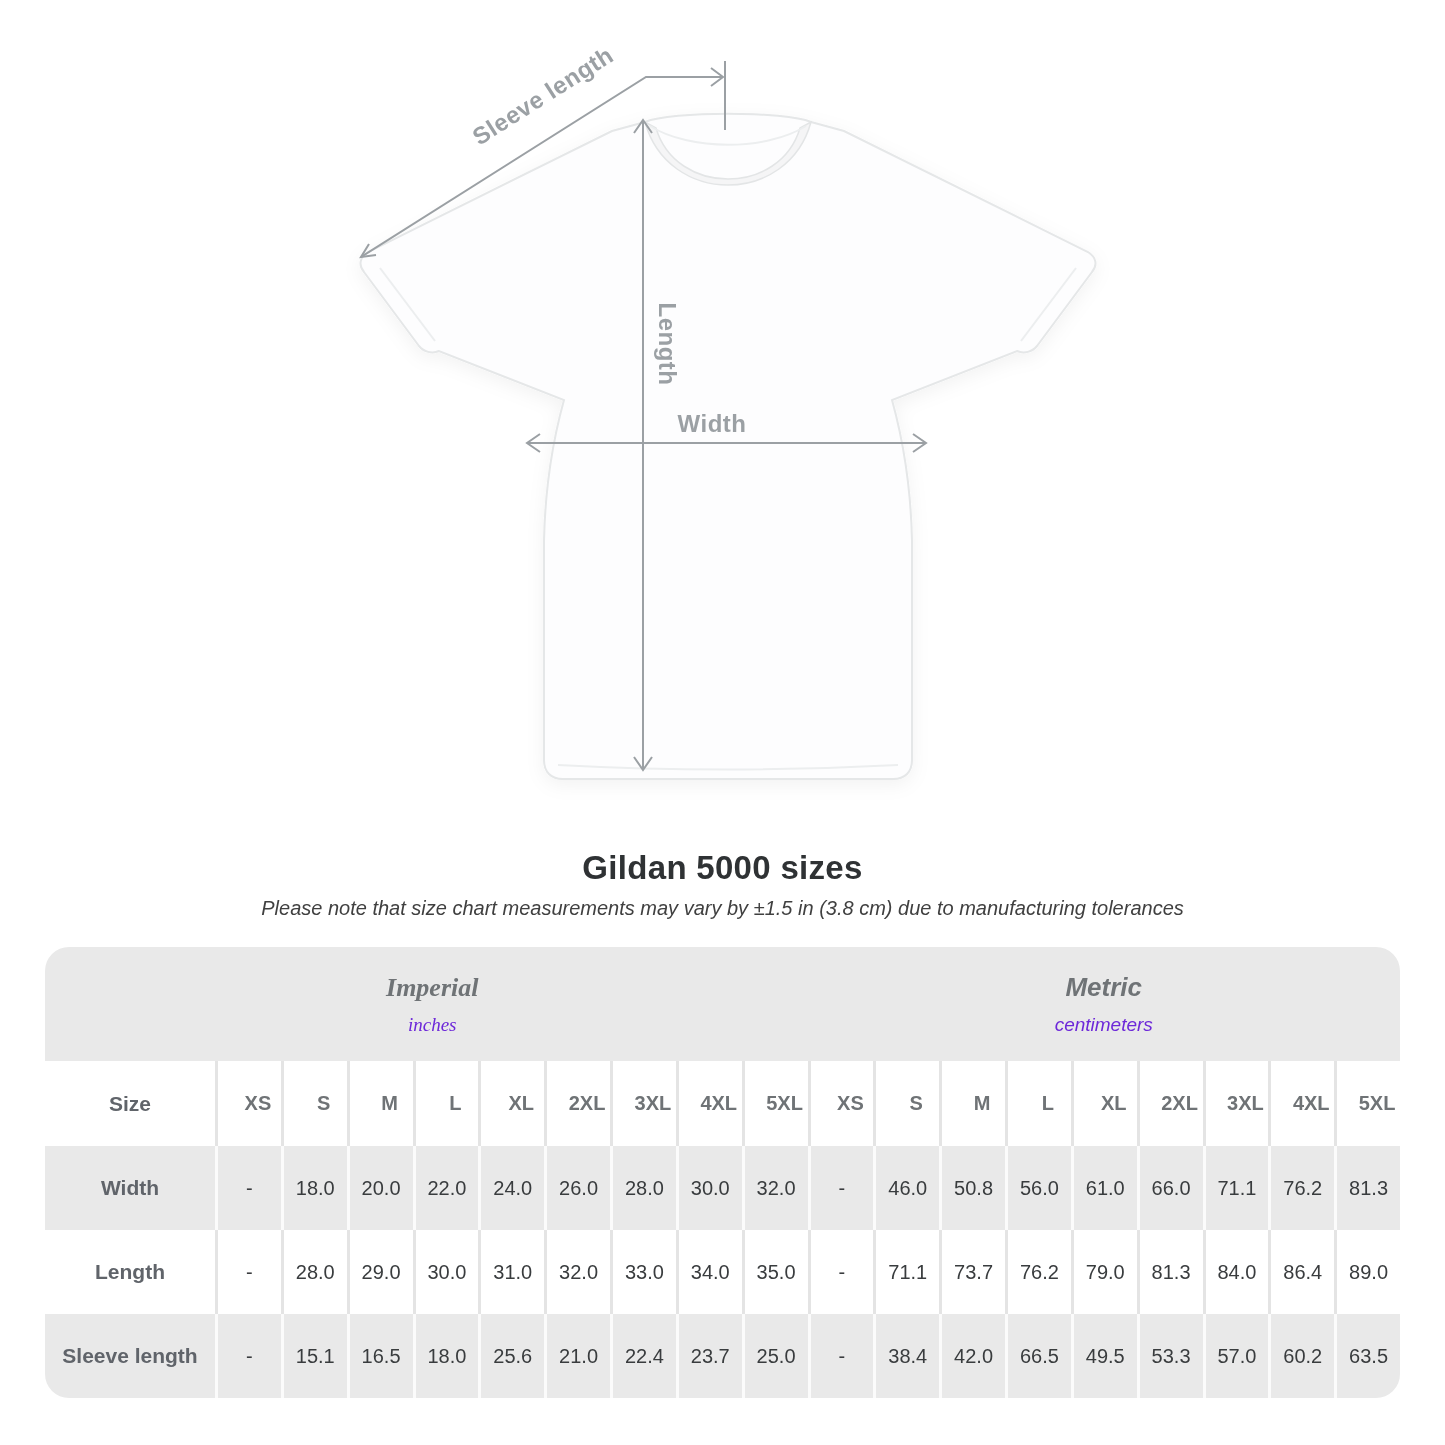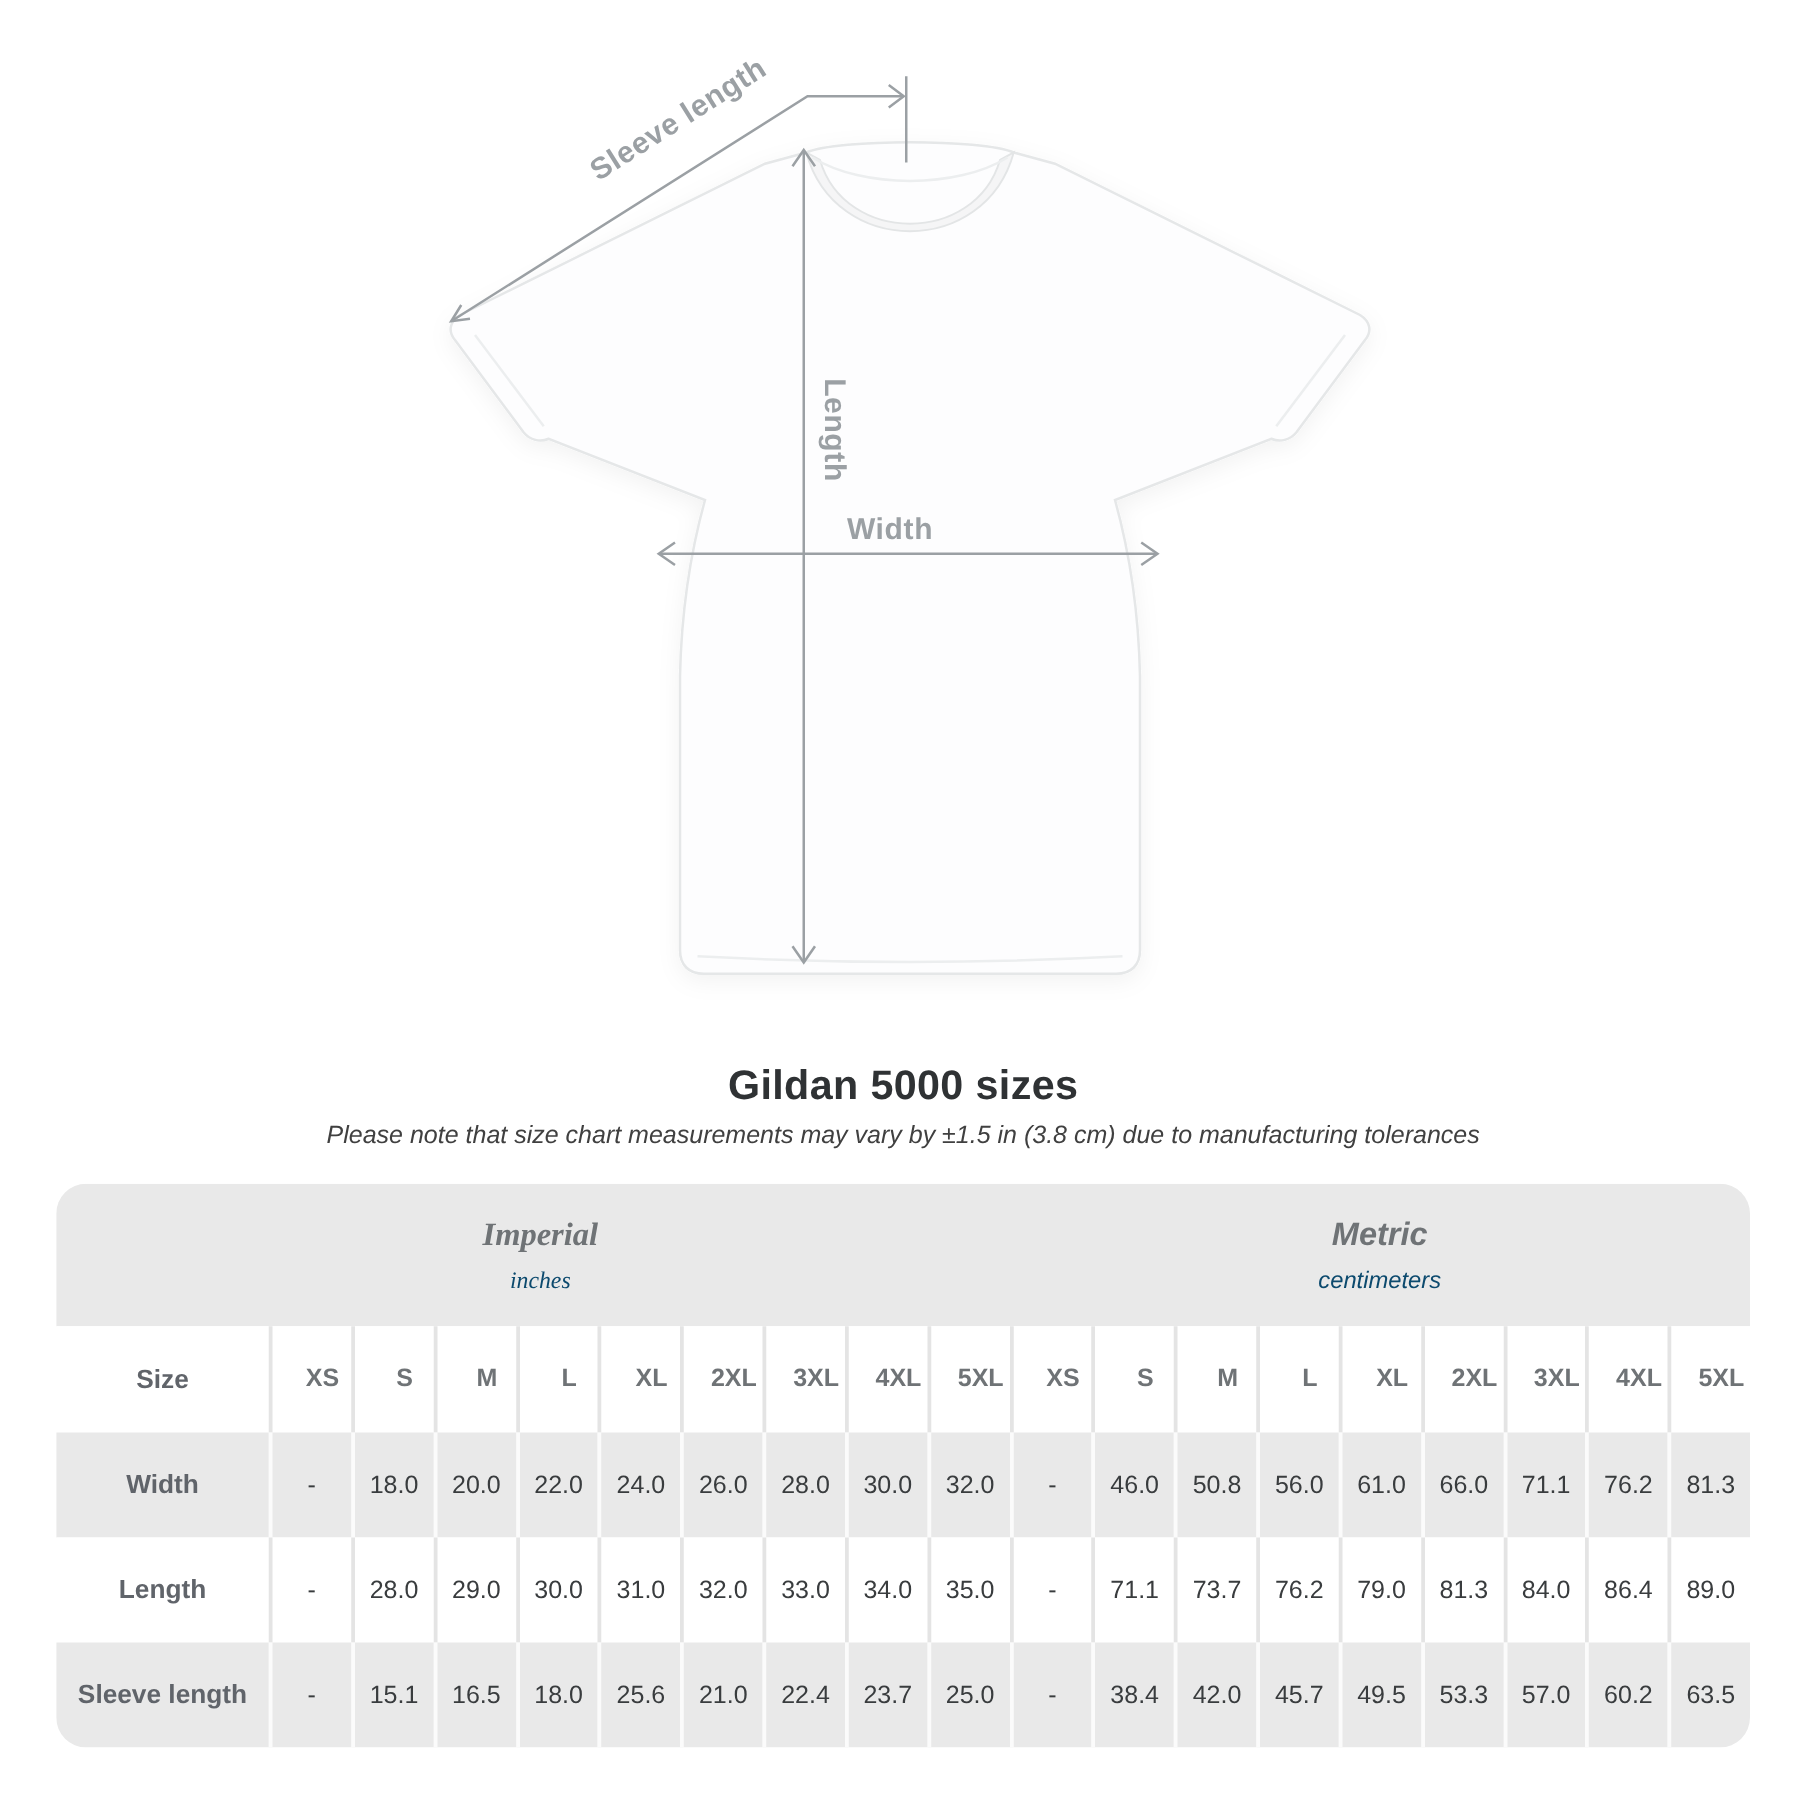--- a/index.html
+++ b/index.html
@@ -33,21 +33,21 @@
     position:absolute;left:45px;top:947px;width:1355px;height:451px;
     display:grid;grid-template-columns:170px repeat(18,1fr);
     grid-template-rows:114px 85px 84px 84px 84px;
     border-radius:24px;overflow:hidden;
   }
   .band{grid-row:1;background:#e9e9e9;display:flex;flex-direction:column;
         align-items:center;justify-content:center;}
   .band-imperial{grid-column:1 / 11;padding-left:12px;font-family:Liberation Serif, serif;}
   .band-metric{grid-column:11 / 20;}
   .band-name{font-size:26px;font-weight:bold;font-style:italic;color:#6f7376;}
-  .band-unit{font-size:19px;font-style:italic;color:#0c4a6e;margin-top:11px;}
+  .band-unit{font-size:19px;font-style:italic;color:#6d28d9;margin-top:11px;}
   .cell{display:flex;align-items:center;justify-content:center;}
   .cell.white{background:#ffffff;border-left:3px solid #e4e4e4;}
   .cell.gray{background:#e9e9e9;border-left:3px solid #fbfbfb;}
   .cell.first{border-left:none;}
   .cell.colhdr{font-size:20px;font-weight:bold;color:#6f7376;padding-left:17px;}
   .cell.rowlabel{font-size:21px;font-weight:bold;color:#60646a;text-align:right;}
   .cell.val{font-size:20px;color:#393c3e;}
 </style>
 </head>
 <body>
@@ -188,20 +188,20 @@
       <div class="cell gray val">16.5</div>
       <div class="cell gray val">18.0</div>
       <div class="cell gray val">25.6</div>
       <div class="cell gray val">21.0</div>
       <div class="cell gray val">22.4</div>
       <div class="cell gray val">23.7</div>
       <div class="cell gray val">25.0</div>
       <div class="cell gray val">-</div>
       <div class="cell gray val">38.4</div>
       <div class="cell gray val">42.0</div>
-      <div class="cell gray val">45.7</div>
+      <div class="cell gray val">66.5</div>
       <div class="cell gray val">49.5</div>
       <div class="cell gray val">53.3</div>
       <div class="cell gray val">57.0</div>
       <div class="cell gray val">60.2</div>
       <div class="cell gray val">63.5</div>
     </div>
 </div>
 
 </body></html>

